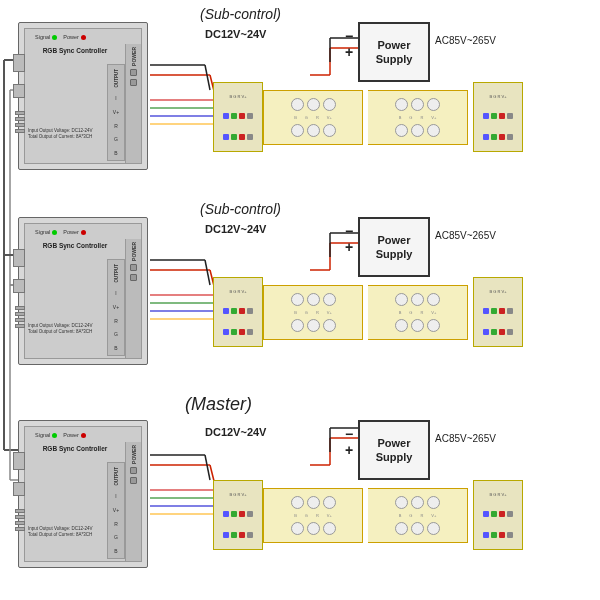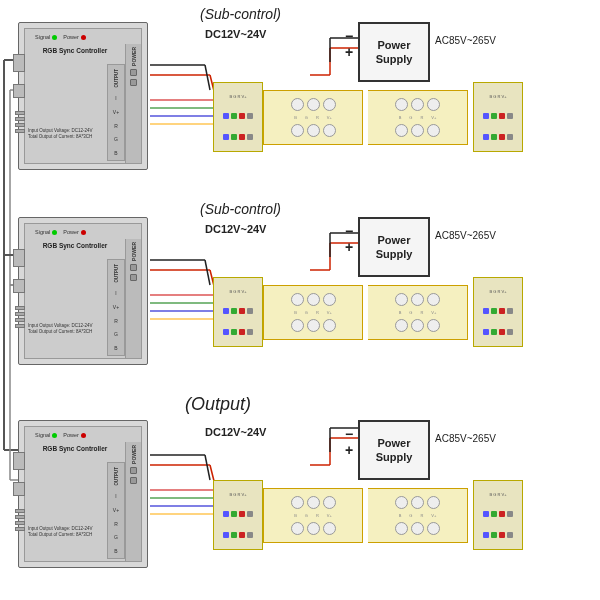--- a/index.html
+++ b/index.html
@@ -367,21 +367,21 @@
           <div style="width:6px;height:6px;background:#33aa33;border-radius:1px;"></div>
           <div style="width:6px;height:6px;background:#cc2222;border-radius:1px;"></div>
           <div style="width:6px;height:6px;background:#888;border-radius:1px;"></div>
         </div>
       </div>
     </div>
   </div>
 
   <div style="position:absolute; top:390px; left:0; width:600px; height:210px;">
 
-    <div style="position:absolute; left:185px; top:4px; font-size:18px; font-style:italic; color:#222;">(Output)</div>
+    <div style="position:absolute; left:185px; top:4px; font-size:18px; font-style:italic; color:#222;">(Master)</div>
 
     <div style="position:absolute; left:18px; top:30px; width:130px; height:148px; border:1.5px solid #666; background:#d8d8d8; border-radius:2px;">
       <div style="position:absolute; left:5px; top:5px; right:5px; bottom:5px; border:1px solid #999; background:#ccc;">
         <div style="position:absolute; top:5px; left:10px; font-size:5.5px; color:#333; display:flex; align-items:center; gap:2px;">
           <span>Signal</span>
           <span style="width:5px;height:5px;background:#00cc00;border-radius:50%;display:inline-block;"></span>
           <span style="margin-left:4px;">Power</span>
           <span style="width:5px;height:5px;background:#cc0000;border-radius:50%;display:inline-block;"></span>
         </div>
         <div style="position:absolute; top:18px; left:2px; right:18px; font-size:6.5px; font-weight:bold; color:#222; text-align:center; line-height:1.3;">RGB Sync Controller</div>

